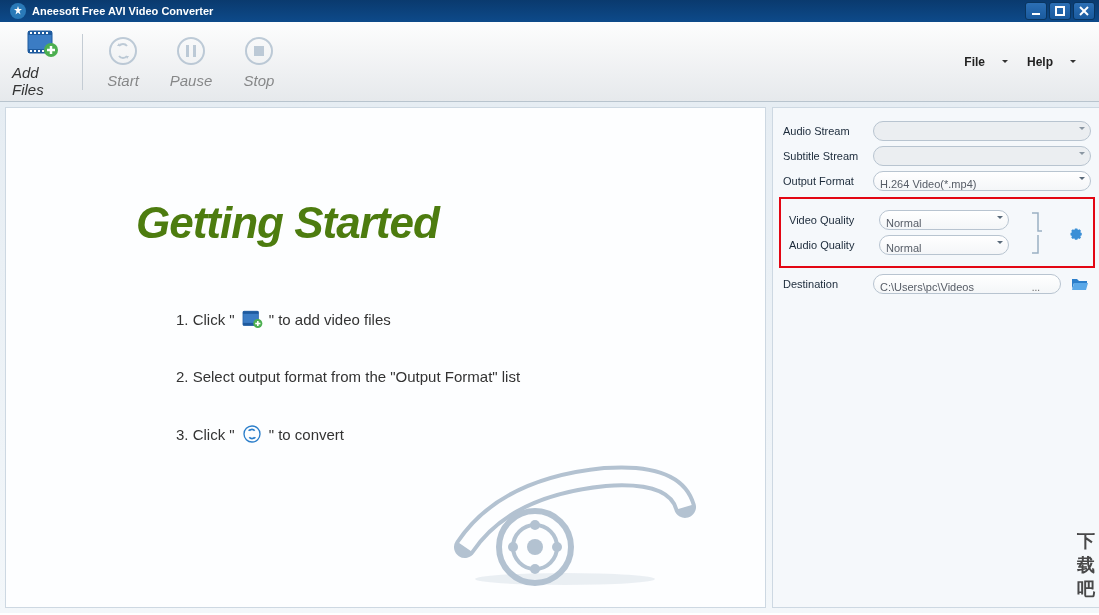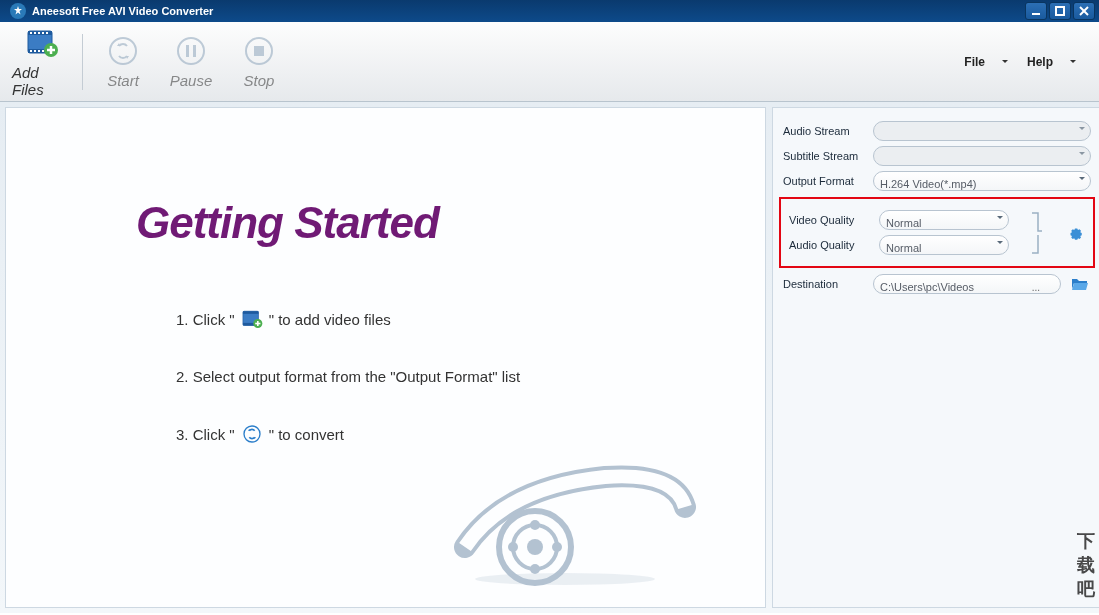--- a/index.html
+++ b/index.html
@@ -18,21 +18,21 @@
 .tool-btn { width: 60px; display: flex; flex-direction: column; align-items: center; gap: 4px; cursor: pointer; padding: 6px 0; }
 .tool-btn.disabled { opacity: 0.55; cursor: default; }
 .tool-icon { width: 34px; height: 34px; display: flex; align-items: center; justify-content: center; }
 .tool-btn span { font-size: 15px; color: #333; font-style: italic; }
 .sep { width: 1px; height: 56px; background: #c4ccd4; margin: 0 10px; }
 .toolbar-menus { margin-left: auto; display: flex; gap: 18px; padding-right: 10px; }
 .menu-item { font-size: 12px; font-weight: bold; color: #222; cursor: pointer; display: flex; align-items: center; gap: 16px; }
 
 .main-area { display: flex; height: 511px; background: linear-gradient(#e6edf3,#f3f7fa); }
 .getting-started { flex: 1; margin: 5px 3px 5px 5px; background: #fdfeff; border: 1px solid #cdd8e2; position: relative; padding: 90px 40px; }
-.gs-title { font-size: 44px; font-weight: bold; color: #701a75; font-style: italic; letter-spacing: -1px; margin-bottom: 60px; margin-left: 90px; }
+.gs-title { font-size: 44px; font-weight: bold; color: #4d7c0f; font-style: italic; letter-spacing: -1px; margin-bottom: 60px; margin-left: 90px; }
 .gs-step { font-size: 15px; color: #333; margin: 0 0 38px 130px; display: flex; align-items: center; gap: 6px; }
 .inline-icon { width: 22px; height: 22px; display: inline-flex; align-items: center; justify-content: center; vertical-align: middle; }
 .film-decor { position: absolute; right: 60px; bottom: 20px; width: 280px; height: 140px; opacity: 0.45; }
 
 .side-panel { width: 322px; margin: 5px 5px 5px 3px; display: flex; flex-direction: row; }
 .settings { background: #f5f8fb; border: 1px solid #cdd8e2; padding: 8px 10px 10px 10px; }
 .setting-row { display: flex; align-items: center; margin: 5px 0; gap: 8px; }
 .setting-label { width: 82px; font-size: 11px; color: #1b2a3a; }
 .select-box { flex: 1; height: 20px; background: linear-gradient(#fff,#f4f6f8); border: 1px solid #b8c4d0; border-radius: 10px; display: flex; align-items: flex-end; padding: 0 6px; font-size: 11px; color: #565c66; position: relative; cursor: pointer; }
 .select-box .chev { position: absolute; right: 4px; top: 3px; }

